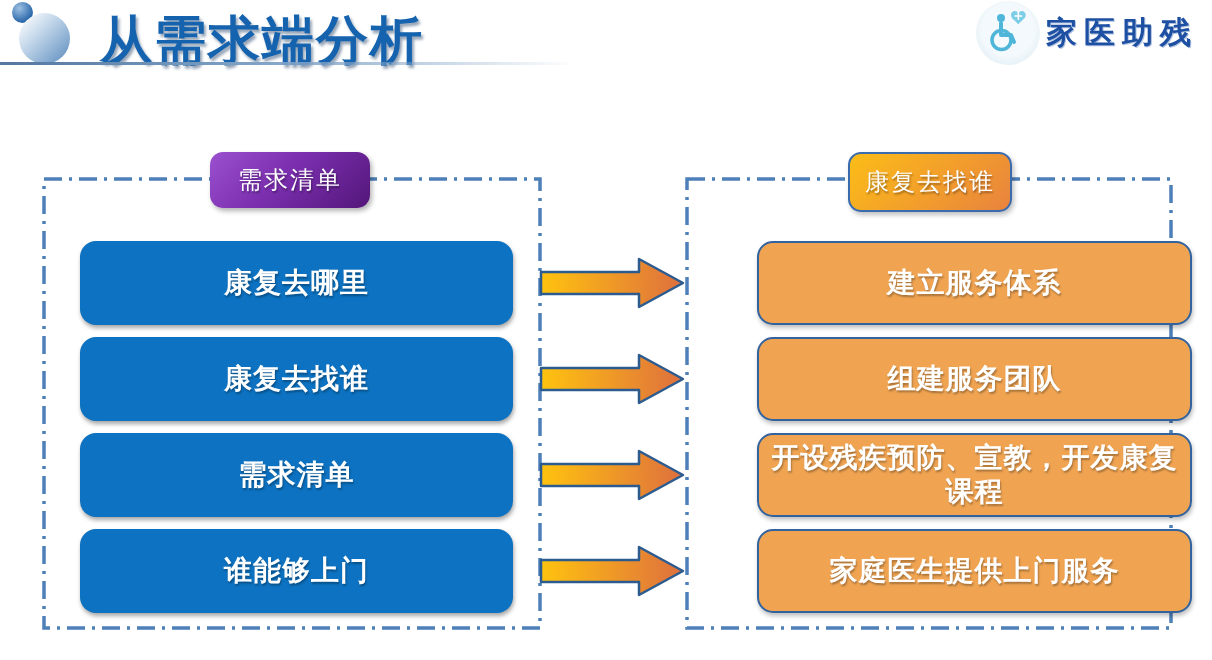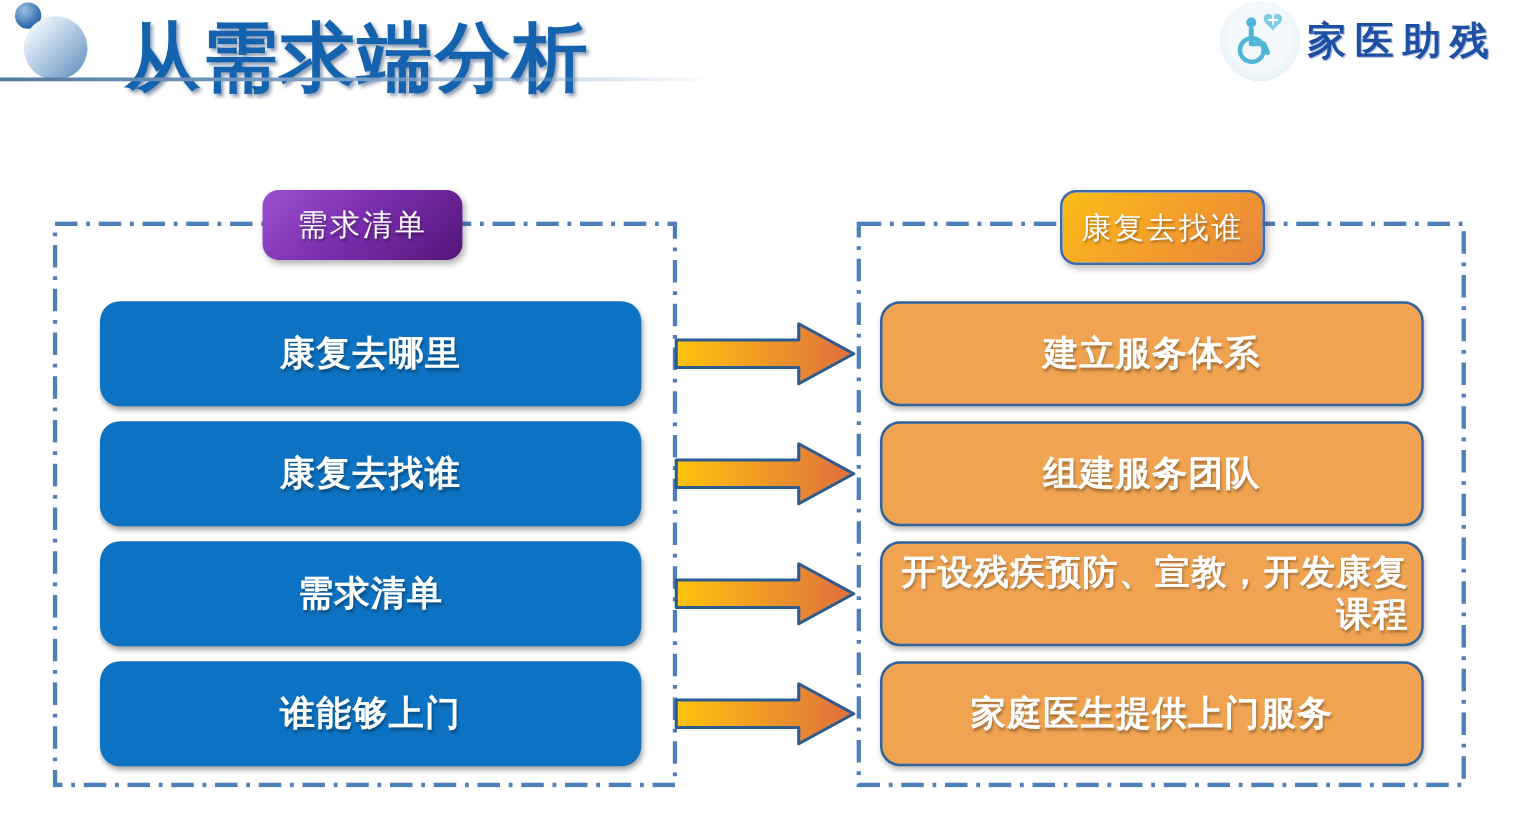--- a/index.html
+++ b/index.html
@@ -11,21 +11,21 @@
   .logo-small{
     position:absolute;left:12px;top:2px;width:21px;height:21px;border-radius:50%;
     background:radial-gradient(circle at 35% 30%, #9dc0e2, #2a67aa 70%);
   }
   .logo-big{
     position:absolute;left:19px;top:13px;width:51px;height:51px;border-radius:50%;
     background:linear-gradient(135deg,#ffffff 5%,#c3d7ea 40%,#7da4cc 80%,#5d88b8);
   }
   .page-title{
     position:absolute;left:100px;top:6px;
-    font-size:60px;font-weight:900;letter-spacing:2px;
+    font-size:52px;font-weight:900;letter-spacing:2px;
     color:var(--title-text,#1563AE);
     text-shadow:2px 3px 3px rgba(110,130,155,0.75), -1px -1px 0 rgba(255,255,255,0.9);
   }
   .title-rule{
     position:absolute;left:0;top:62px;width:575px;height:3px;
     background:linear-gradient(to right,#53779f 0%,#7fa2c6 45%,rgba(255,255,255,0) 100%);
   }
   .brand{
     position:absolute;right:14px;top:0;height:66px;display:flex;align-items:center;gap:6px;
   }
@@ -58,32 +58,32 @@
   }
   .badge-task{
     left:848px;top:152px;
     background:linear-gradient(135deg,var(--task-badge-start,#FBBD17) 0%,#F29D2C 55%,var(--task-badge-end,#E8833E) 100%);
     border:2.5px solid var(--badge-border,#3A6BAD);
     box-shadow:2px 3px 5px rgba(0,0,0,0.25);
   }
   
   .item{
     position:absolute;height:84px;border-radius:16px;
-    display:flex;align-items:center;justify-content:center;text-align:right;
+    display:flex;align-items:center;justify-content:center;text-align:center;
     font-size:28px;font-weight:bold;color:#ffffff;letter-spacing:1px;line-height:1.2;
     text-shadow:1px 2px 2px rgba(0,0,0,0.3);
     padding:0 10px;box-sizing:border-box;
   }
   .item-demand{
     left:80px;width:433px;
     background:var(--demand-box,#0C72C1);
     box-shadow:1px 3px 4px rgba(0,0,0,0.35);
   }
   .item-task{
-    left:704px;width:435px;
+    left:757px;width:435px;
     background:var(--task-box,#F0A452);
     border:2.5px solid var(--task-box-border,#33639E);
     box-shadow:1px 3px 4px rgba(0,0,0,0.25);
   }
   .row0{top:241px}.row1{top:337px}.row2{top:433px}.row3{top:529px}
   
   .arrow{position:absolute;left:538px;width:148px;height:56px;}
   .a0{top:255px}.a1{top:351px}.a2{top:447px}.a3{top:543px}
 </style>
 </head>

